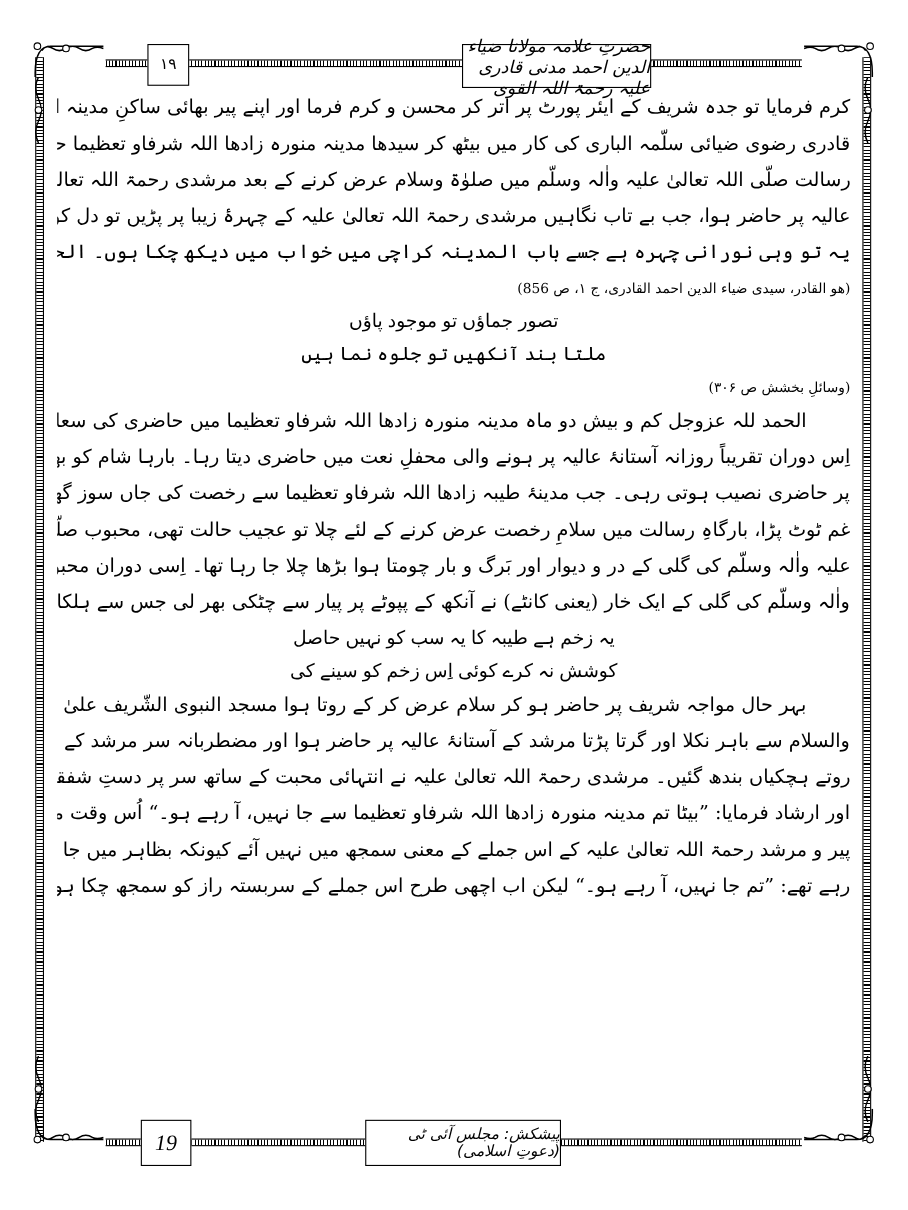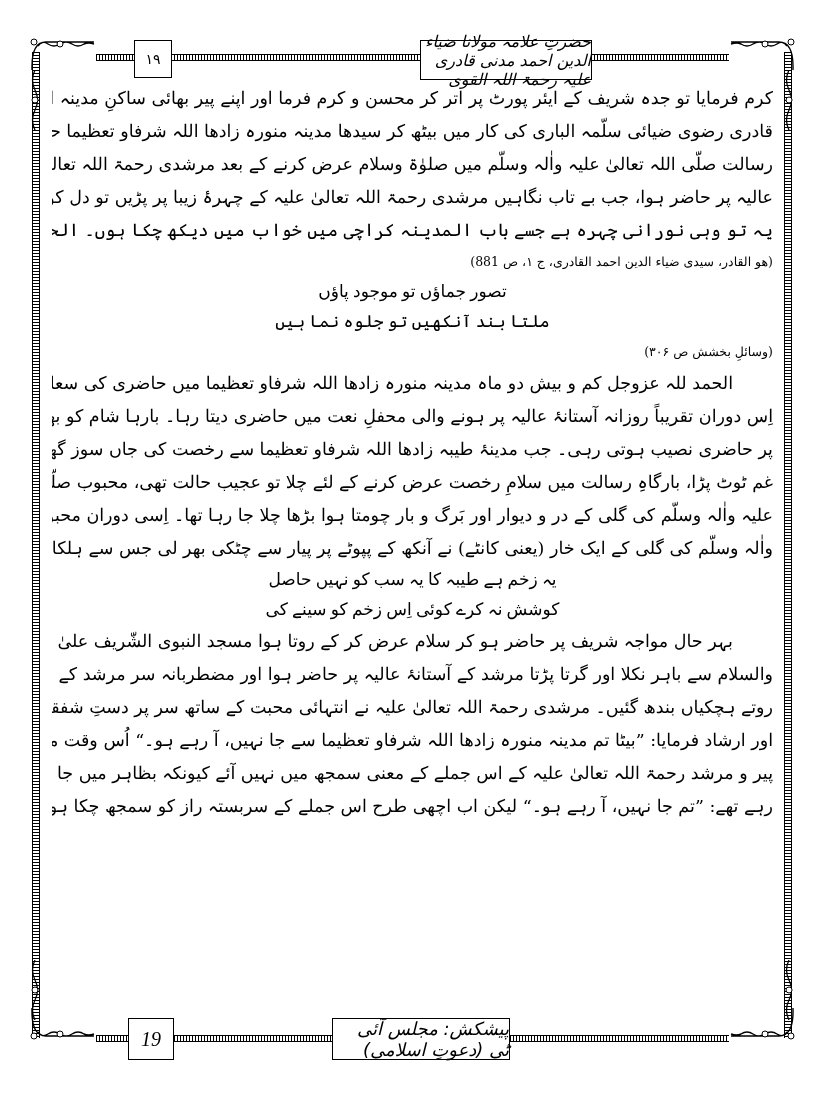--- a/index.html
+++ b/index.html
@@ -15,26 +15,26 @@
   .corner.tl { left:28px; top:36px; }
   .corner.tr { right:28px; top:36px; transform:scaleX(-1); }
   .corner.bl { left:28px; bottom:58px; transform:scaleY(-1); }
   .corner.br { right:28px; bottom:58px; transform:scale(-1,-1); }
   .vorn { position:absolute; width:14px; height:60px; }
   .vorn svg { width:100%; height:100%; }
   .box { position:absolute; background:#fff; border:1px solid #000; display:flex; align-items:center; justify-content:center; }
   .hdr-num { left:134px; top:40px; width:36px; height:36px; font-size:14px; }
   .hdr-title { left:420px; top:40px; width:170px; height:38px; font-size:16px; font-style:italic; direction:rtl; }
   .ftr-num { left:128px; top:1018px; width:44px; height:40px; font-family:"Liberation Serif", serif; font-size:20px;font-style:italic; }
-  .ftr-credit { left:332px; top:1018px; width:176px; height:40px; font-size:18px; font-style:italic; direction:rtl; }
+  .ftr-credit { left:332px; top:1018px; width:176px; height:40px; font-size:14px; font-style:italic; direction:rtl; }
   .content { position:absolute; left:52px; right:52px; top:82px; direction:rtl; }
   .line { font-family:"DejaVu Serif", serif; font-size:17.5px; line-height:32.8px; height:33px; white-space:nowrap; overflow:hidden; text-align:justify; text-align-last:justify; }
   .line.last { text-align-last:right; }
   .ref { font-family:"DejaVu Serif", serif; font-size:12.5px; line-height:30px; height:30px; text-align:right; }
-  .verse { font-family:Liberation Serif, serif; font-size:17px; line-height:30px; height:30px; text-align:center; }
+  .verse { font-family:Liberation Sans, sans-serif; font-size:17px; line-height:30px; height:30px; text-align:center; }
   .indent { padding-right:40px; }
 </style>
 </head>
 <body>
 
 <div class="frame-left"></div>
 <div class="frame-right"></div>
 
 <div class="hrail" style="left:96px; right:96px; top:54px;"></div>
 <div class="hrail" style="left:96px; right:96px; top:1035px;"></div>
@@ -97,21 +97,21 @@
 <div class="box hdr-title">حضرتِ علامہ مولانا ضیاء الدین احمد مدنی قادری علیہ رحمۃ اللہ القوی</div>
 
 <div class="content">
   <div>
     <div class="line">کرم فرمایا تو جدہ شریف کے ایئر پورٹ پر اتر کر محسن و کرم فرما اور اپنے پیر بھائی ساکنِ مدینہ الحاج صوفی محمد اقبال</div>
     <div class="line">قادری رضوی ضیائی سلّمہ الباری کی کار میں بیٹھ کر سیدھا مدینہ منورہ زادھا اللہ شرفاو تعظیما حاضر ہوا۔ بارگاہِ</div>
     <div class="line">رسالت صلّی اللہ تعالیٰ علیہ واٰلہ وسلّم میں صلوٰۃ وسلام عرض کرنے کے بعد مرشدی رحمۃ اللہ تعالیٰ علیہ کے آستانۂ</div>
     <div class="line">عالیہ پر حاضر ہوا، جب بے تاب نگاہیں مرشدی رحمۃ اللہ تعالیٰ علیہ کے چہرۂ زیبا پر پڑیں تو دل کو گواہی دینی پڑی کہ</div>
     <div class="line last">یہ تو وہی نورانی چہرہ ہے جسے باب المدینہ کراچی میں خواب میں دیکھ چکا ہوں۔ الحمد للہ عزوجل ۔</div>
   </div>
-  <div class="ref">(ھو القادر، سیدی ضیاء الدین احمد القادری، ج ۱، ص 881)</div>
+  <div class="ref">(ھو القادر، سیدی ضیاء الدین احمد القادری، ج ۱، ص 856)</div>
   <div>
     <div class="verse">تصور جماؤں تو موجود پاؤں</div>
     <div class="verse">ملتا بند آنکھیں تو جلوہ نما ہیں</div>
   </div>
   <div class="ref">(وسائلِ بخشش ص ۳۰۶)</div>
   <div>
     <div class="line indent">الحمد للہ عزوجل کم و بیش دو ماہ مدینہ منورہ زادھا اللہ شرفاو تعظیما میں حاضری کی سعادت حاصل رہی</div>
     <div class="line">اِس دوران تقریباً روزانہ آستانۂ عالیہ پر ہونے والی محفلِ نعت میں حاضری دیتا رہا۔ بارہا شام کو بھی آستانۂ مرشدی</div>
     <div class="line">پر حاضری نصیب ہوتی رہی۔ جب مدینۂ طیبہ زادھا اللہ شرفاو تعظیما سے رخصت کی جاں سوز گھڑی آئی تو سر پر کوہِ</div>
     <div class="line">غم ٹوٹ پڑا، بارگاہِ رسالت میں سلامِ رخصت عرض کرنے کے لئے چلا تو عجیب حالت تھی، محبوب صلّی اللہ تعالیٰ</div>

